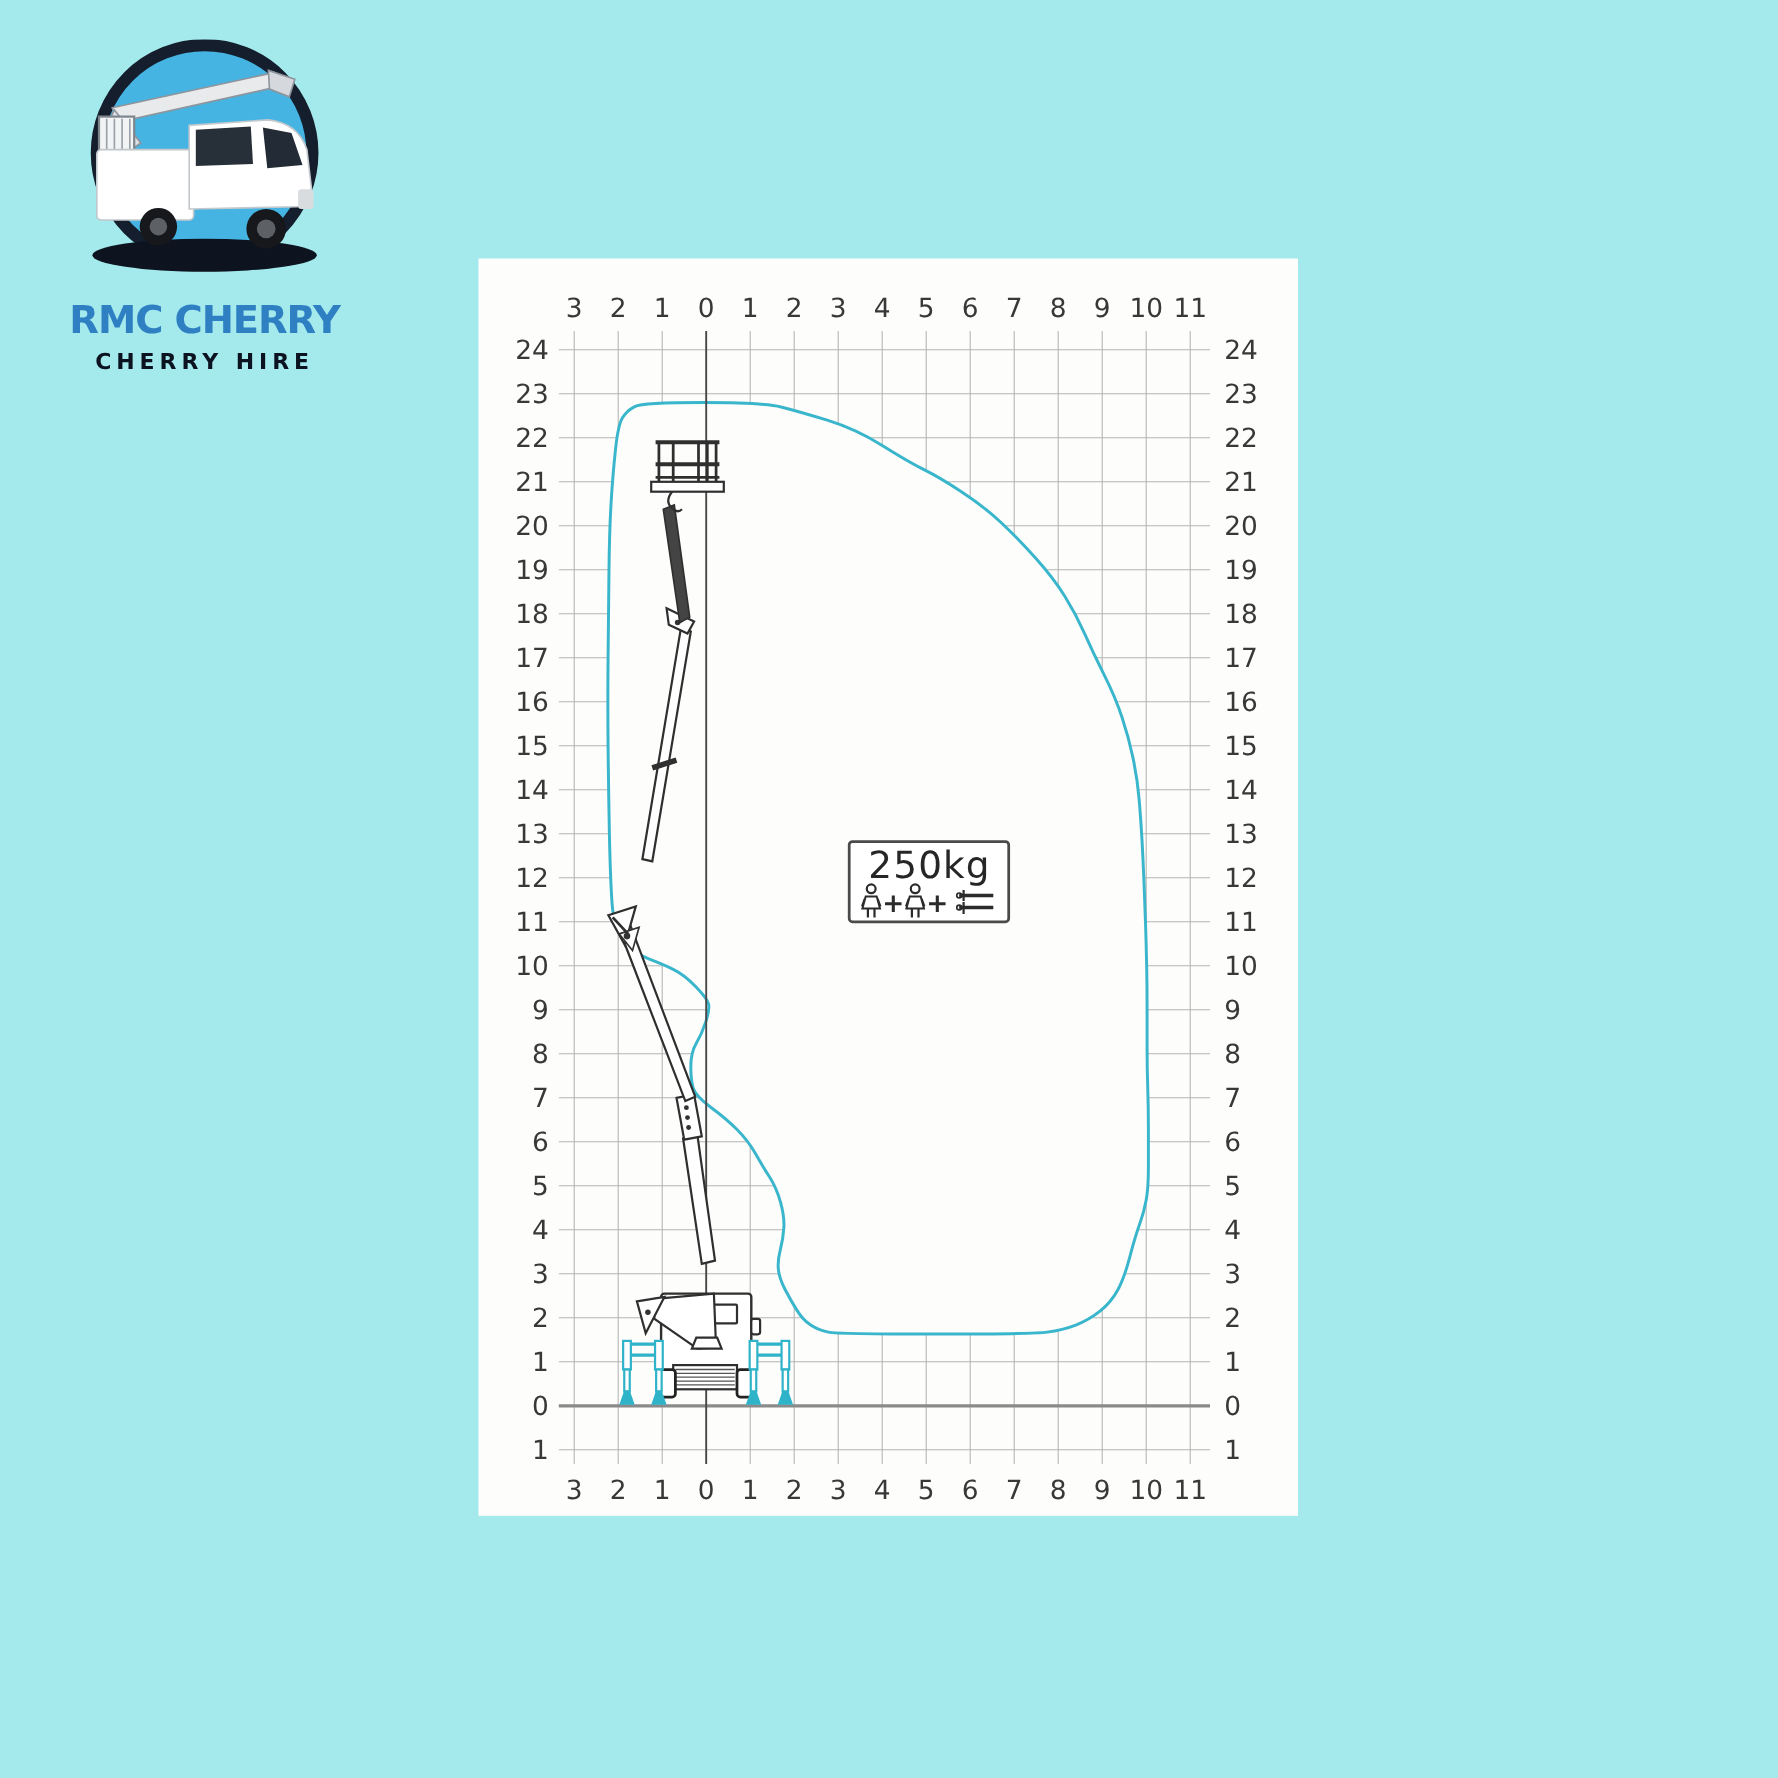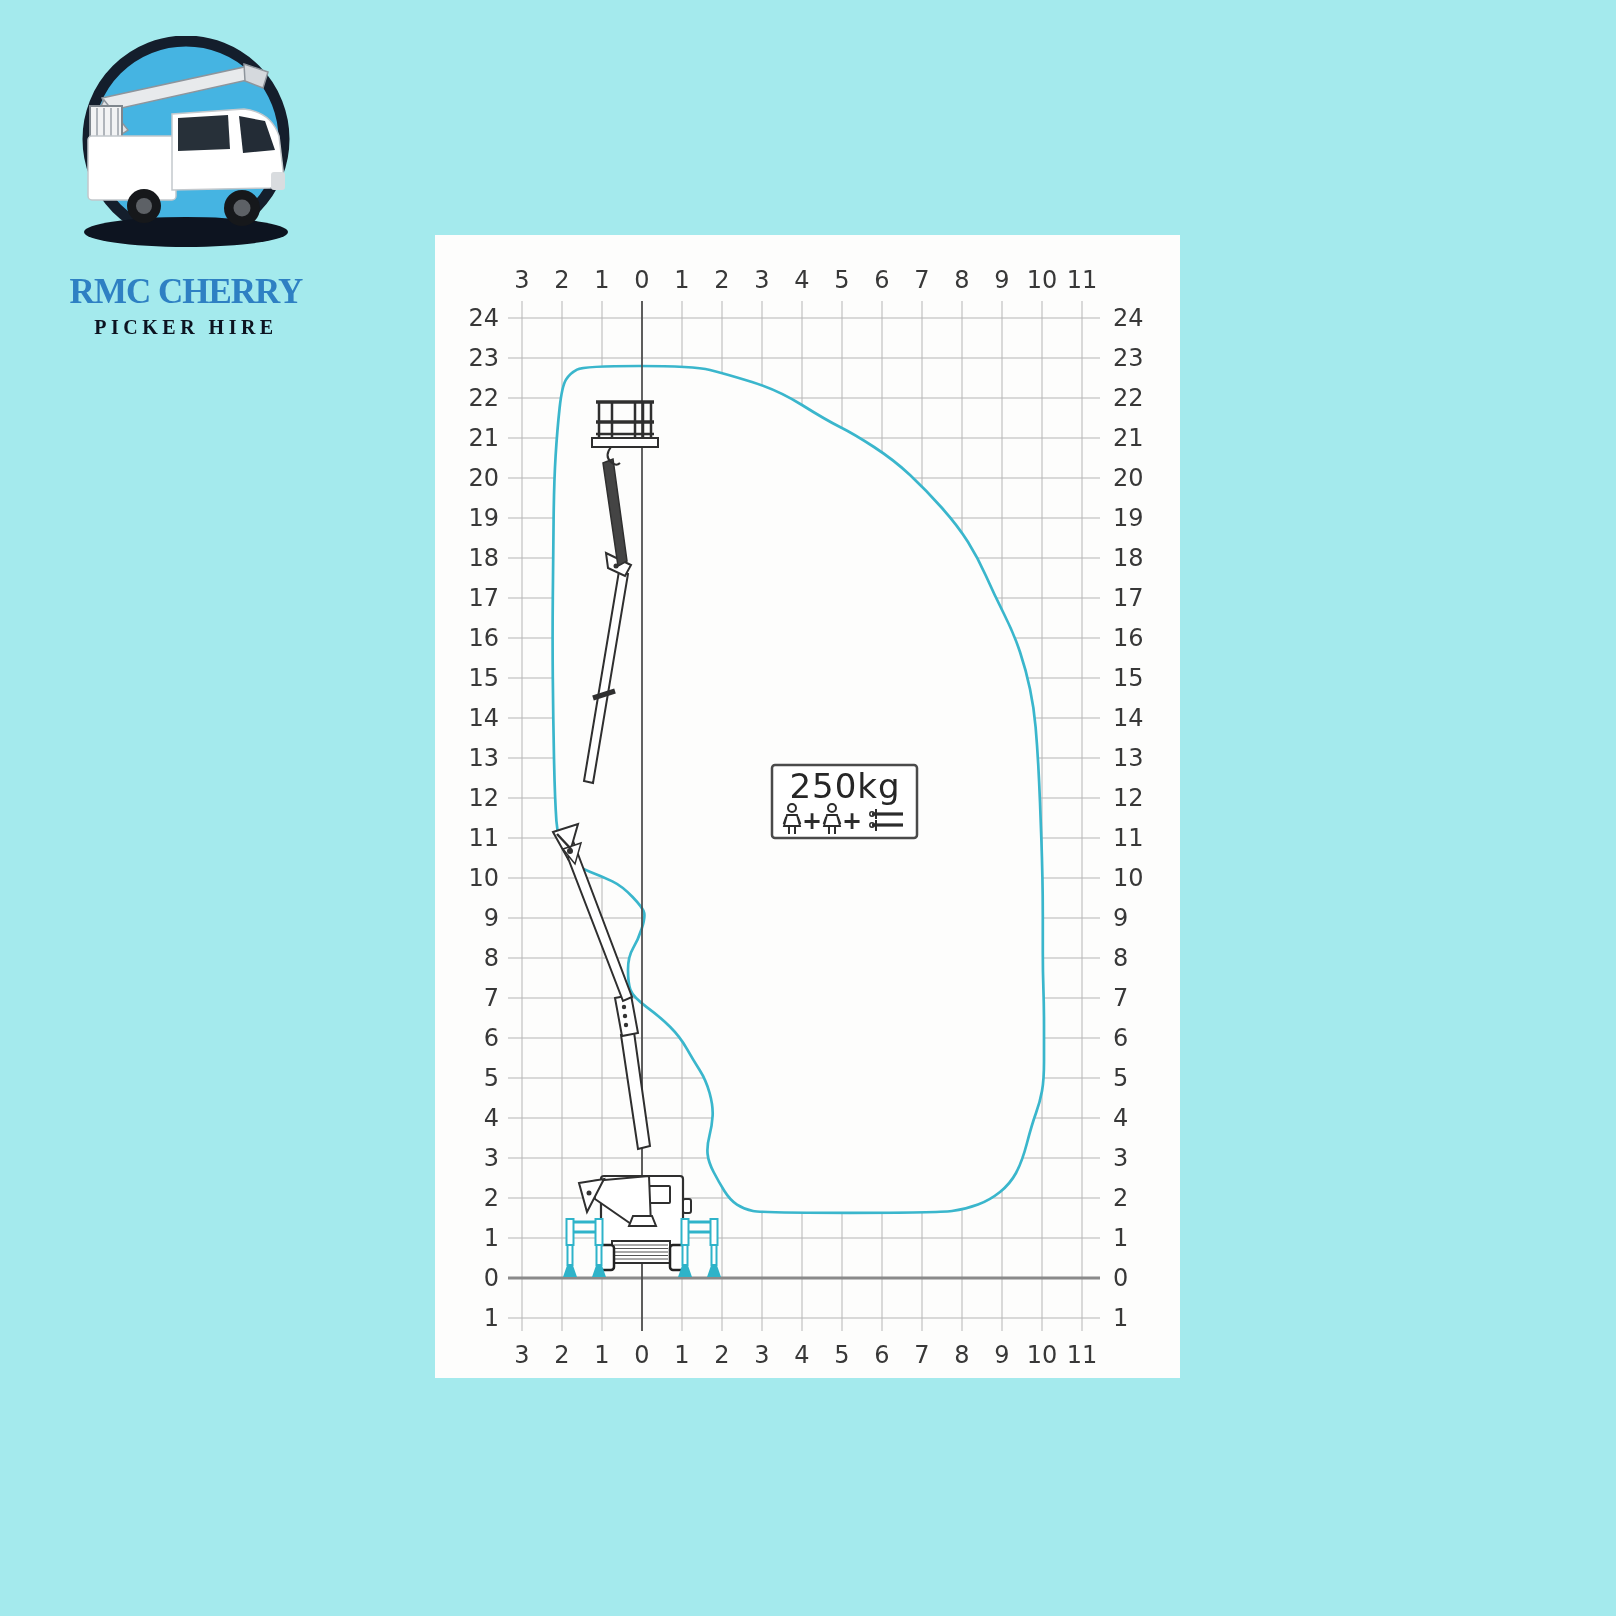--- a/index.html
+++ b/index.html
@@ -1,18 +1,18 @@
 <!DOCTYPE html>
 <html><head>
 <meta charset="utf-8">
 <style>
   html,body{margin:0;padding:0;}
   .page{position:relative;width:1616px;height:1616px;background:#a4eaed;overflow:hidden;
         font-family:"DejaVu Sans","Liberation Sans",sans-serif;}
-  .logo{position:absolute;left:40px;top:36px;width:292px;text-align:center;font-family:Liberation Serif, serif;}
+  .logo{position:absolute;left:40px;top:36px;width:292px;text-align:center;}
   .logo svg{display:block;margin:0 auto;}
   .logo-title{margin-top:14px;font-size:35px;font-weight:bold;letter-spacing:-1px;color:#2e80c3;}
   .logo-subtitle{margin-top:4px;font-size:20px;font-weight:bold;letter-spacing:4.5px;color:#0c1320;}
   .panel{position:absolute;left:435px;top:235px;width:745px;height:1143px;background:#fdfdfc;}
   svg.plot{display:block;width:745px;height:1143px;}
   .axis-label{font-size:24px;fill:#383838;font-family:"DejaVu Sans","Liberation Sans",sans-serif;}
   .load-label{font-size:34px;fill:#262626;letter-spacing:1px;font-family:"DejaVu Sans","Liberation Sans",sans-serif;}
   .plus-glyph{font-size:24px;font-weight:bold;fill:#2b2b2b;font-family:"DejaVu Sans","Liberation Sans",sans-serif;}
 </style>
 </head>
@@ -38,21 +38,21 @@
       <polygon points="165,80 191,85 201,114 169,117" fill="#232c36"></polygon>
       <polygon points="104,82 154,79 156,113 104,115" fill="#273039"></polygon>
       <rect x="197" y="136" width="14" height="18" rx="3" fill="#d9dcdf"></rect>
 
       <circle cx="70" cy="170" r="17" fill="#16181b"></circle>
         <circle cx="70" cy="170" r="8" fill="#5d6166"></circle>
       <circle cx="168" cy="172" r="18" fill="#16181b"></circle>
         <circle cx="168" cy="172" r="8.5" fill="#5d6166"></circle>
     </svg>
     <div class="logo-title">RMC CHERRY</div>
-    <div class="logo-subtitle">PICKER HIRE</div>
+    <div class="logo-subtitle">CHERRY HIRE</div>
   </div>
 
   <div class="panel">
     <svg class="plot" id="plot" viewBox="0 0 745 1143">
 
       <g id="g-grid">
           <line x1="87" y1="66" x2="87" y2="1096" stroke="#b5b5b5" stroke-width="1"></line>
           <line x1="127" y1="66" x2="127" y2="1096" stroke="#b5b5b5" stroke-width="1"></line>
           <line x1="167" y1="66" x2="167" y2="1096" stroke="#b5b5b5" stroke-width="1"></line>
           <line x1="207" y1="66" x2="207" y2="1096" stroke="#b5b5b5" stroke-width="1"></line>

